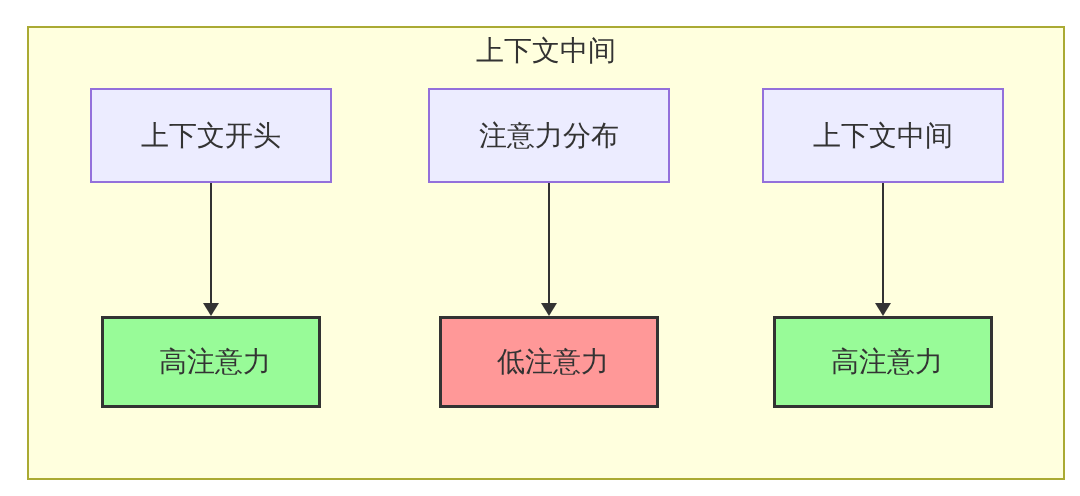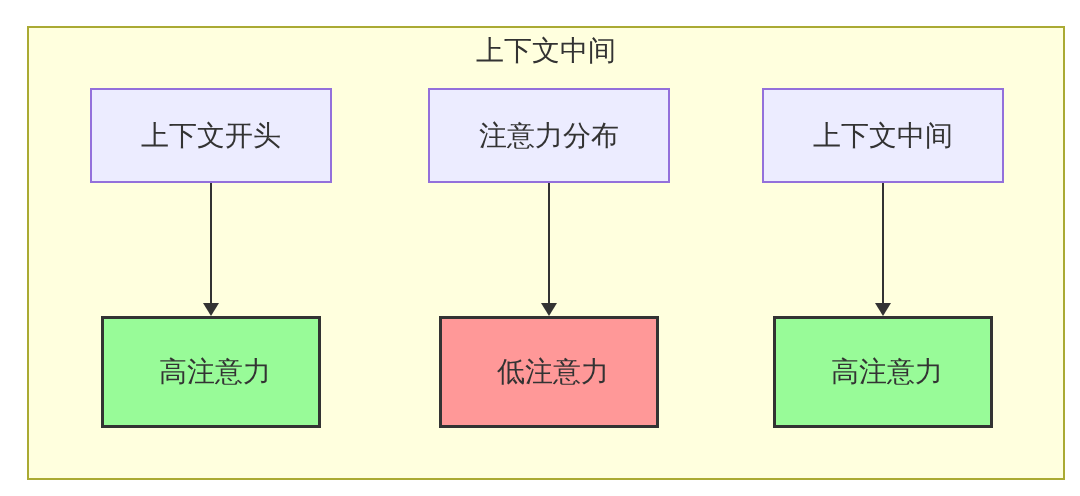--- a/index.html
+++ b/index.html
@@ -74,21 +74,21 @@
   }
   .arrow-head {
     width: 0;
     height: 0;
     border-left: 8px solid transparent;
     border-right: 8px solid transparent;
     border-top: 13px solid var(--arrow, #333333);
   }
   .node-result {
     width: 220px;
-    height: 112px;
+    height: 92px;
     border: 3px solid var(--result-border, #333333);
     padding-left: 8px;
   }
   .node-result[data-level="high"] { background: var(--high-attention-fill, #98fb98); }
   .node-result[data-level="low"]  { background: var(--low-attention-fill, #ff9898); }
 </style>
 </head>
 <body>
 
 <div class="canvas">

